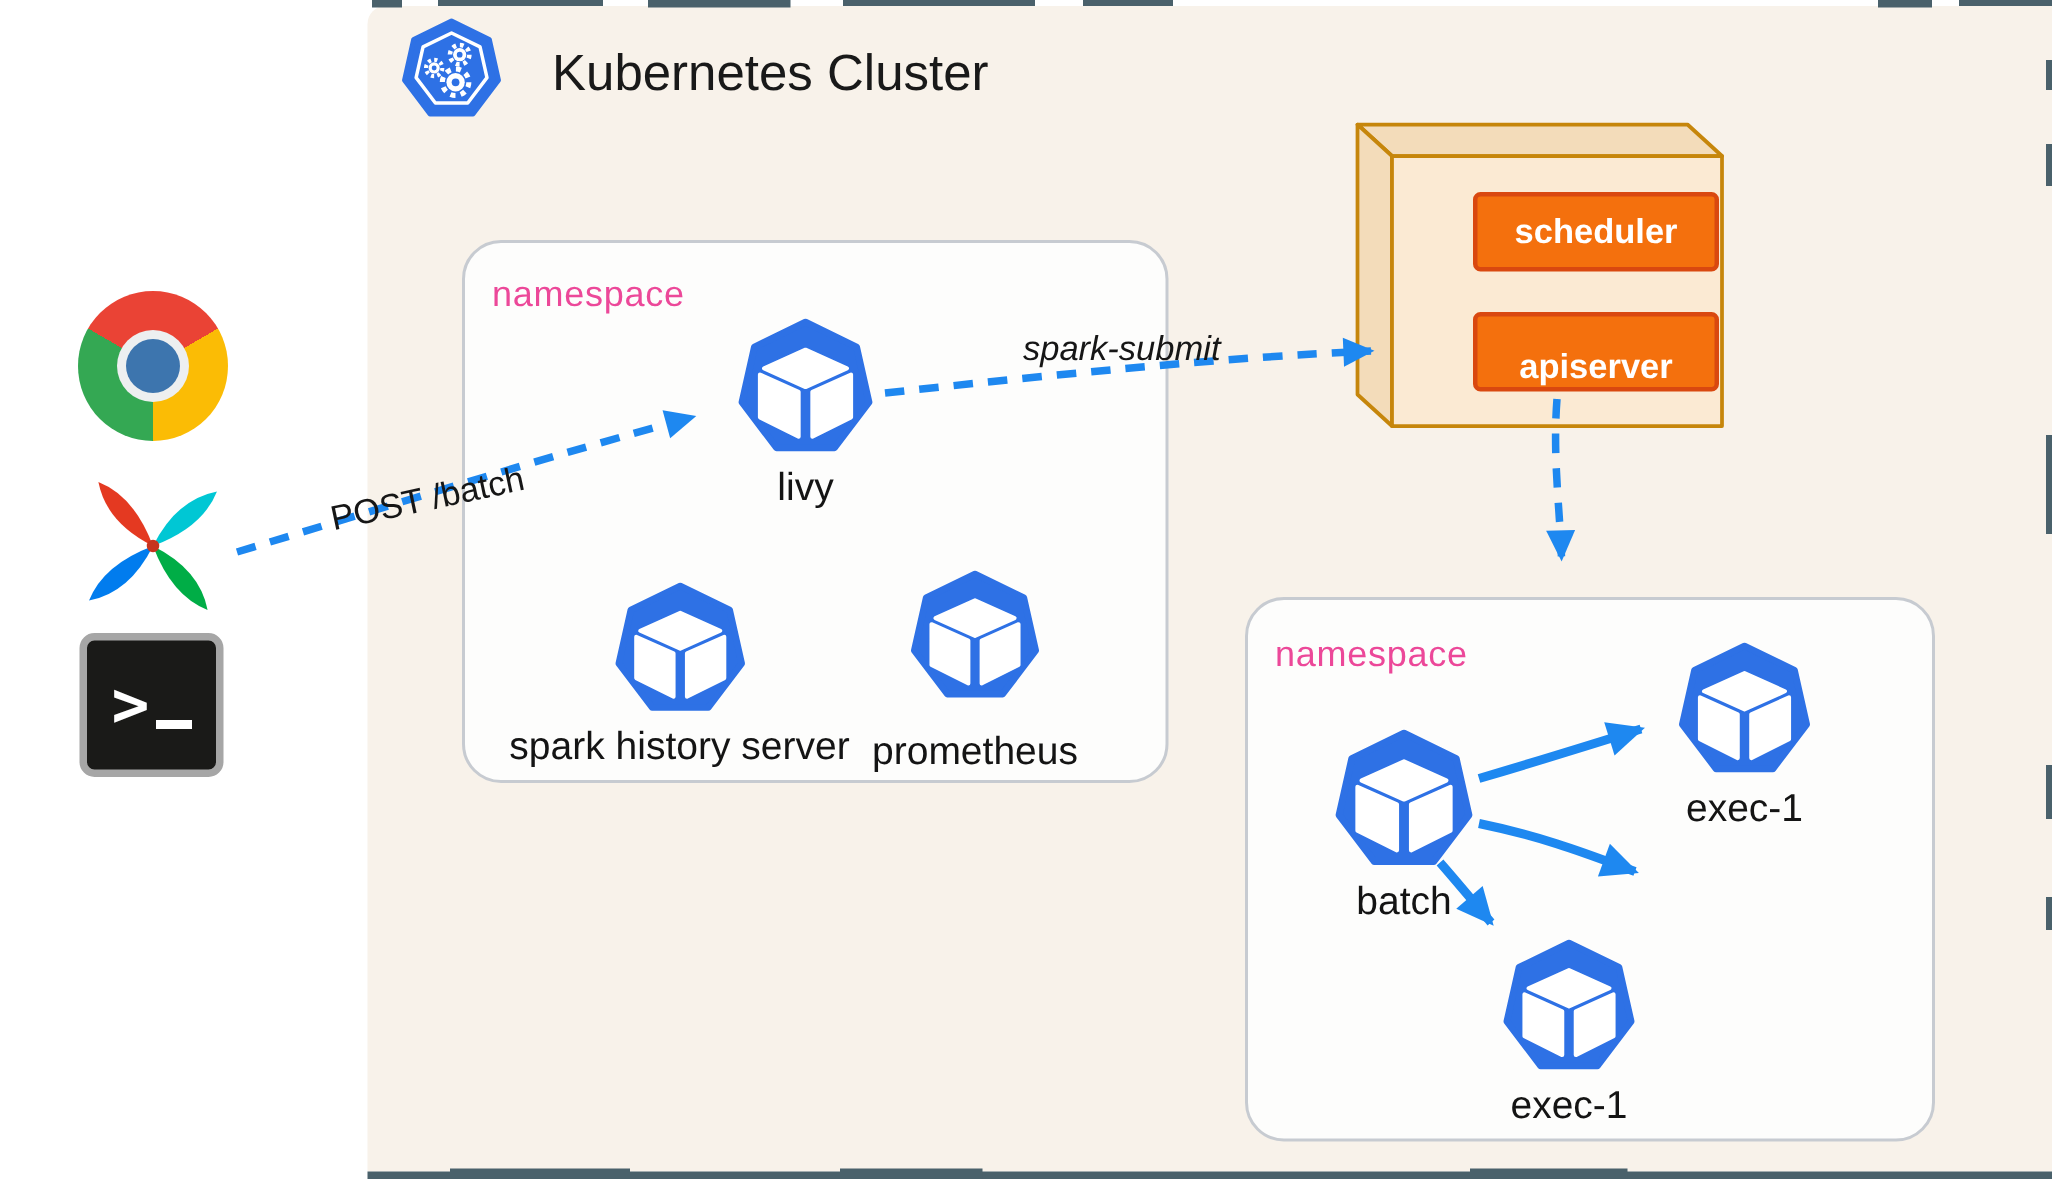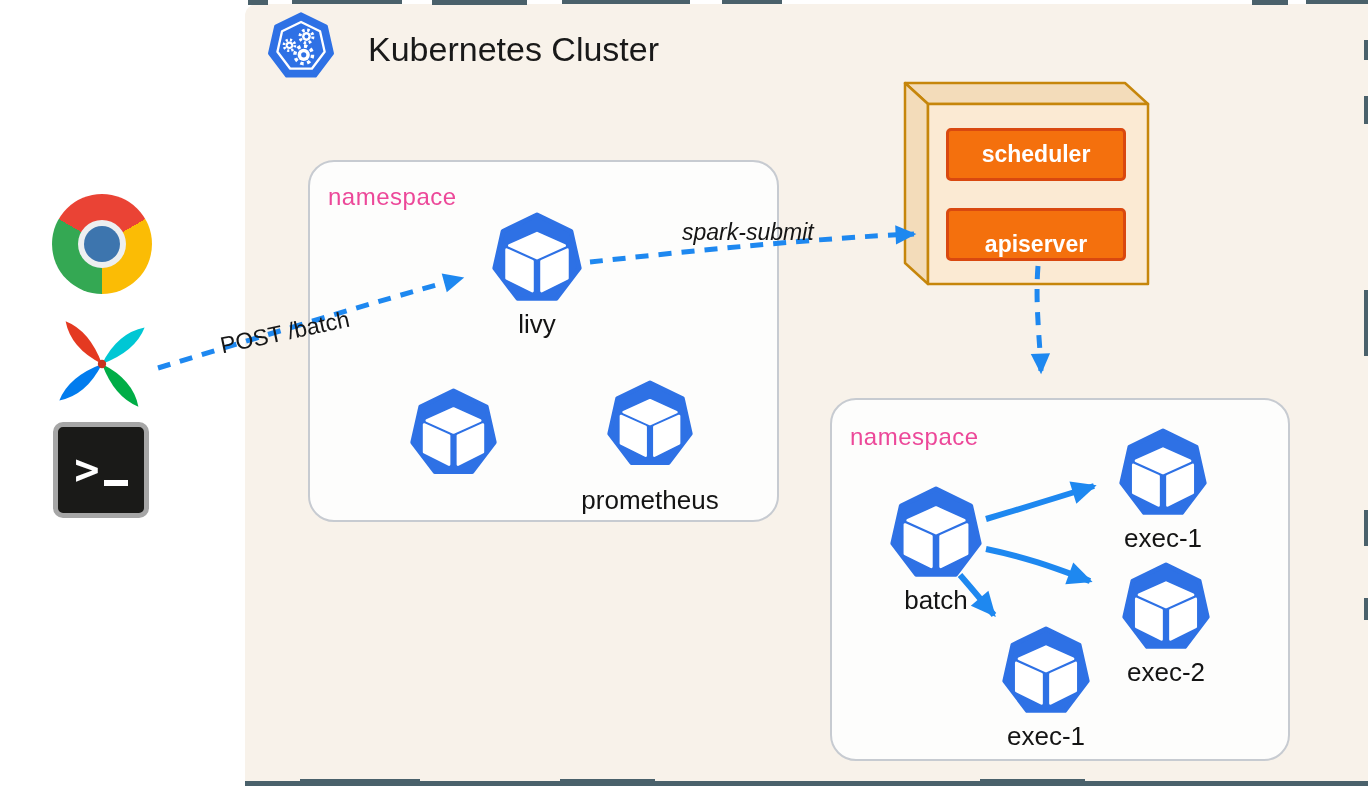--- a/index.html
+++ b/index.html
@@ -9,23 +9,23 @@
          border-radius:12px 0 0 0;}
   .edge-mark{position:absolute;background:#4A616B;}
   
   .ns{position:absolute;background:#FDFDFC;border:2px solid #C7CBD1;border-radius:26px;}
   .ns-label{position:absolute;color:#ec4899;font-size:24px;letter-spacing:.5px;}
   
   .pod{position:absolute;display:flex;flex-direction:column;align-items:center;width:260px;}
   .pod-icon-slot{display:block;}
   .pod-label{font-size:26px;color:#141414;margin-top:5px;white-space:nowrap;}
   
-  .cp-btn{position:absolute;width:180px;height:53px;background:#F4700D;border:3px solid #D9480F;
+  .cp-btn{position:absolute;width:164px;height:53px;background:#F4700D;border:3px solid #D9480F;
           border-radius:5px;box-sizing:border-box;display:flex;align-items:center;justify-content:center;
-          color:#ffffff;font-weight:bold;font-size:23px;}
+          color:#ffffff;font-weight:bold;font-size:23px;margin-left:36px;}
   
   .flow-label{position:absolute;font-size:23px;color:#161616;white-space:nowrap;}
   .overlay{position:absolute;left:0;top:0;pointer-events:none;}
   
   .title{position:absolute;left:368px;top:30px;font-size:34px;color:#191919;}
   .k8s-logo{position:absolute;left:267px;top:12px;width:68px;height:68px;}
   
   .chrome{position:absolute;left:52px;top:194px;width:100px;height:100px;border-radius:50%;
           background:conic-gradient(from 60deg,#FBBC05 0 120deg,#34A853 0 240deg,#EA4335 0 360deg);}
   .chrome-hub{position:absolute;left:50%;top:50%;width:48px;height:48px;margin:-24px 0 0 -24px;
@@ -111,20 +111,21 @@
   </div>
   <div class="pod" style="left:323px;top:388px;">
     <span class="pod-icon-slot" style="width:89px;height:89px;">
   <svg viewBox="0 0 100 100" width="100%" height="100%" xmlns="http://www.w3.org/2000/svg">
     <path d="M50,3 L87,21 L96,61 L71,94 L29,94 L4,61 L13,21 Z" fill="#2E71E5" stroke="#2E71E5" stroke-width="5" stroke-linejoin="round"></path>
     <path d="M50,23 L80,36.5 L50,50 L20,36.5 Z" fill="#fff" stroke="#fff" stroke-width="3" stroke-linejoin="round"></path>
     <path d="M17,41 L45,53.5 L45,86 L17,72 Z" fill="#fff" stroke="#fff" stroke-width="3" stroke-linejoin="round"></path>
     <path d="M83,41 L55,53.5 L55,86 L83,72 Z" fill="#fff" stroke="#fff" stroke-width="3" stroke-linejoin="round"></path>
   </svg>
 </span>
+    <span class="pod-label">spark history server</span>
   </div>
   <div class="pod" style="left:520px;top:380px;gap:12px;">
     <span class="pod-icon-slot" style="width:88px;height:88px;">
   <svg viewBox="0 0 100 100" width="100%" height="100%" xmlns="http://www.w3.org/2000/svg">
     <path d="M50,3 L87,21 L96,61 L71,94 L29,94 L4,61 L13,21 Z" fill="#2E71E5" stroke="#2E71E5" stroke-width="5" stroke-linejoin="round"></path>
     <path d="M50,23 L80,36.5 L50,50 L20,36.5 Z" fill="#fff" stroke="#fff" stroke-width="3" stroke-linejoin="round"></path>
     <path d="M17,41 L45,53.5 L45,86 L17,72 Z" fill="#fff" stroke="#fff" stroke-width="3" stroke-linejoin="round"></path>
     <path d="M83,41 L55,53.5 L55,86 L83,72 Z" fill="#fff" stroke="#fff" stroke-width="3" stroke-linejoin="round"></path>
   </svg>
 </span>
@@ -160,31 +161,20 @@
   <div class="pod" style="left:1033px;top:428px;">
     <span class="pod-icon-slot" style="width:90px;height:90px;">
   <svg viewBox="0 0 100 100" width="100%" height="100%" xmlns="http://www.w3.org/2000/svg">
     <path d="M50,3 L87,21 L96,61 L71,94 L29,94 L4,61 L13,21 Z" fill="#2E71E5" stroke="#2E71E5" stroke-width="5" stroke-linejoin="round"></path>
     <path d="M50,23 L80,36.5 L50,50 L20,36.5 Z" fill="#fff" stroke="#fff" stroke-width="3" stroke-linejoin="round"></path>
     <path d="M17,41 L45,53.5 L45,86 L17,72 Z" fill="#fff" stroke="#fff" stroke-width="3" stroke-linejoin="round"></path>
     <path d="M83,41 L55,53.5 L55,86 L83,72 Z" fill="#fff" stroke="#fff" stroke-width="3" stroke-linejoin="round"></path>
   </svg>
 </span>
     <span class="pod-label">exec-1</span>
-  </div>
-  <div class="pod" style="left:1036px;top:562px;">
-    <span class="pod-icon-slot" style="width:90px;height:90px;">
-  <svg viewBox="0 0 100 100" width="100%" height="100%" xmlns="http://www.w3.org/2000/svg">
-    <path d="M50,3 L87,21 L96,61 L71,94 L29,94 L4,61 L13,21 Z" fill="#2E71E5" stroke="#2E71E5" stroke-width="5" stroke-linejoin="round"></path>
-    <path d="M50,23 L80,36.5 L50,50 L20,36.5 Z" fill="#fff" stroke="#fff" stroke-width="3" stroke-linejoin="round"></path>
-    <path d="M17,41 L45,53.5 L45,86 L17,72 Z" fill="#fff" stroke="#fff" stroke-width="3" stroke-linejoin="round"></path>
-    <path d="M83,41 L55,53.5 L55,86 L83,72 Z" fill="#fff" stroke="#fff" stroke-width="3" stroke-linejoin="round"></path>
-  </svg>
-</span>
-    <span class="pod-label">exec-2</span>
   </div>
   <div class="pod" style="left:916px;top:626px;">
     <span class="pod-icon-slot" style="width:90px;height:90px;">
   <svg viewBox="0 0 100 100" width="100%" height="100%" xmlns="http://www.w3.org/2000/svg">
     <path d="M50,3 L87,21 L96,61 L71,94 L29,94 L4,61 L13,21 Z" fill="#2E71E5" stroke="#2E71E5" stroke-width="5" stroke-linejoin="round"></path>
     <path d="M50,23 L80,36.5 L50,50 L20,36.5 Z" fill="#fff" stroke="#fff" stroke-width="3" stroke-linejoin="round"></path>
     <path d="M17,41 L45,53.5 L45,86 L17,72 Z" fill="#fff" stroke="#fff" stroke-width="3" stroke-linejoin="round"></path>
     <path d="M83,41 L55,53.5 L55,86 L83,72 Z" fill="#fff" stroke="#fff" stroke-width="3" stroke-linejoin="round"></path>
   </svg>
 </span>

